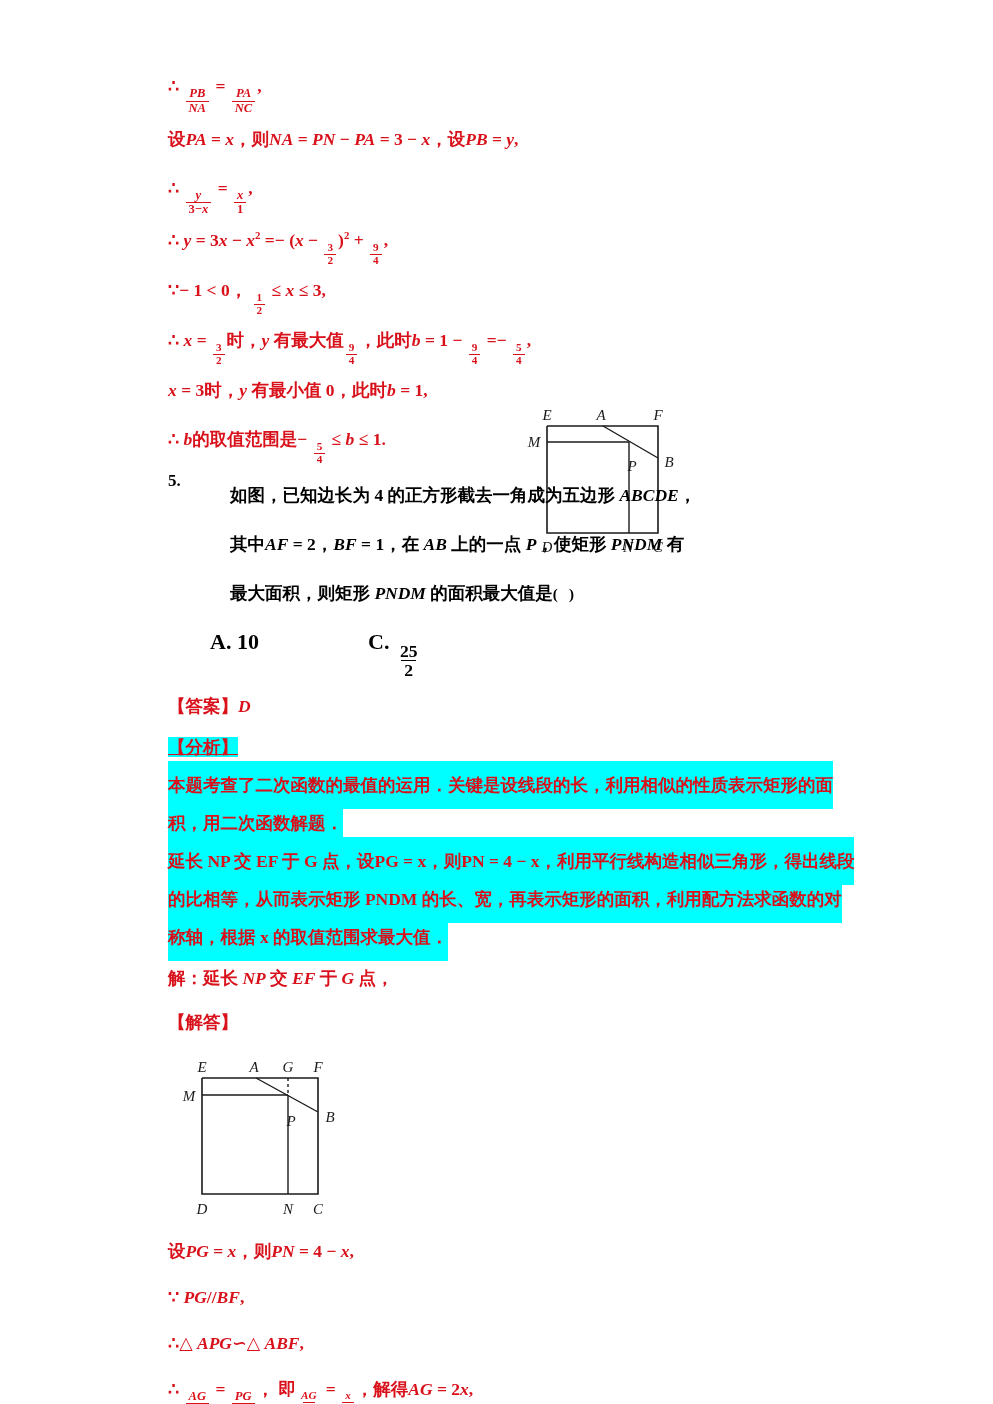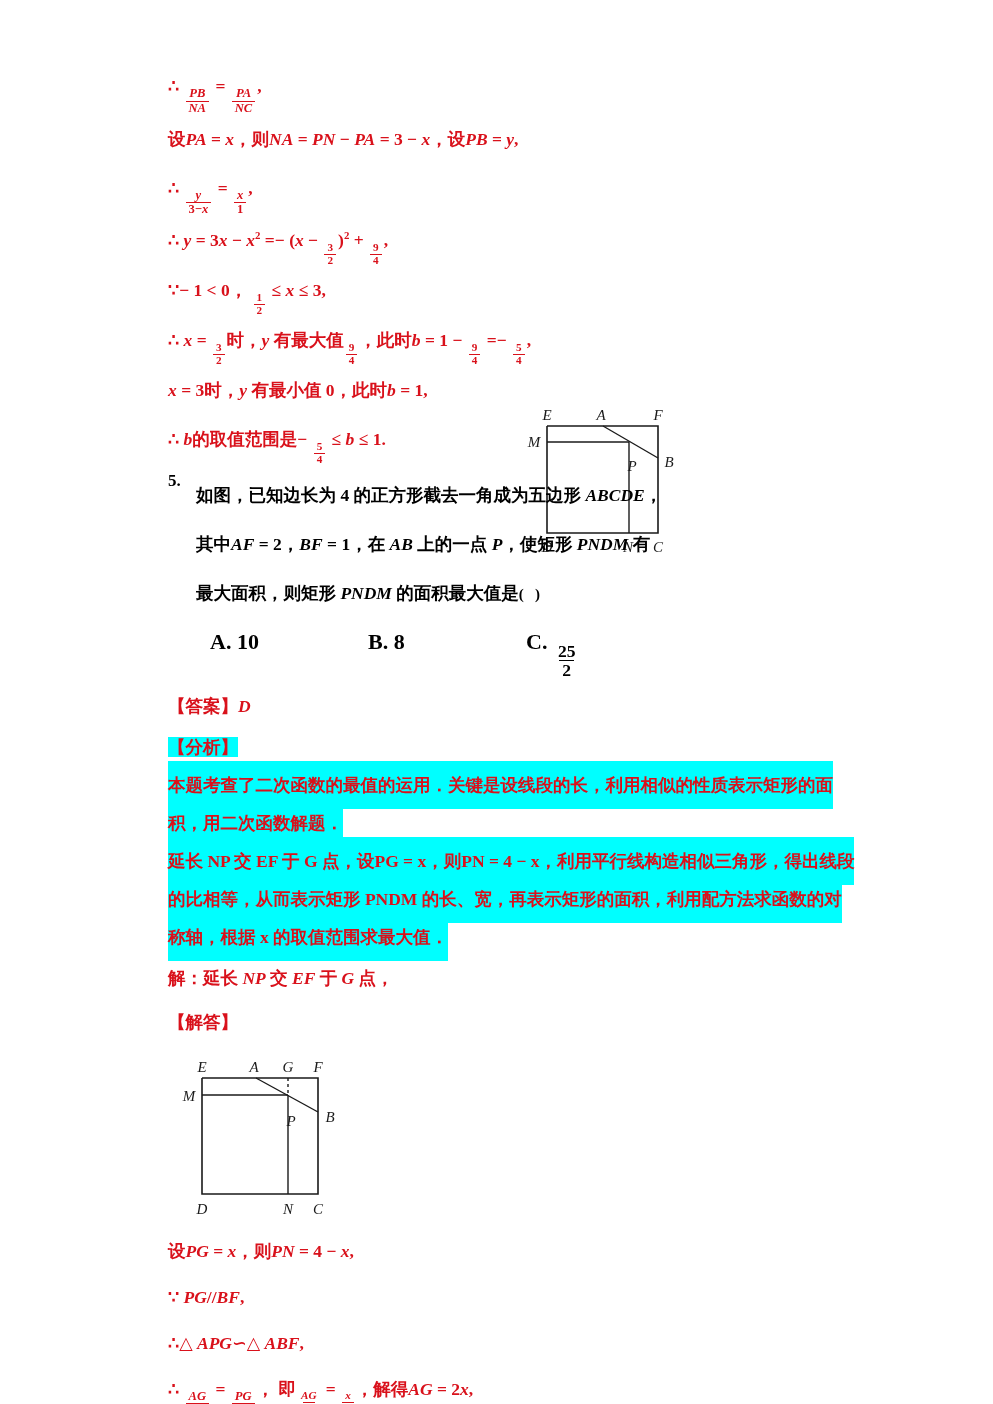--- a/index.html
+++ b/index.html
@@ -69,21 +69,21 @@
   .q-num {
     position: absolute;
     left: 0px;
     top: 0px;
     font-size: 17px;
     color: #000;
     font-weight: bold;
     font-family: "Liberation Serif", "DejaVu Serif", serif;
   }
   .q-body {
-    margin-left: 28px;
+    margin-left: 62px;
     width: 500px;
   }
   .q-line {
     font-size: 17.5px;
     line-height: 49px;
     color: #000;
     font-weight: bold;
     white-space: nowrap;
     font-family: "Liberation Serif", "DejaVu Serif", serif;
   }
@@ -104,20 +104,21 @@
     background: #00ffff;
     box-decoration-break: clone;
     -webkit-box-decoration-break: clone;
   }
   .hl-row {
     color: #d9111b;
     font-weight: bold;
     font-size: 17.5px;
     line-height: 38px;
     font-family: "Liberation Serif", "DejaVu Serif", serif;
+    text-decoration: underline;
   }
   .hl-para {
     color: #d9111b;
     font-weight: bold;
     font-size: 17.5px;
     line-height: 38px;
     width: 690px;
     font-family: "Liberation Serif", "DejaVu Serif", serif;
   }
   .hl-para span.hl { padding: 14px 0; }
@@ -266,21 +267,20 @@
         </div>
         <div class="q-line">
           其中<span class="it">AF</span> = 2，<span class="it">BF</span> = 1，在 <span class="it">AB</span> 上的一点 <span class="it">P</span>，使矩形 <span class="it">PNDM</span> 有
         </div>
         <div class="q-line">
           最大面积，则矩形 <span class="it">PNDM</span> 的面积最大值是<span style="font-size:15px;">(&nbsp;&nbsp;&nbsp;)</span>
         </div>
       </div>
       <div class="choices">
         <div class="ch">A. 10</div>
-        <div class="ch">B. 8</div>
         <div class="ch">
           <span>C.</span>
           <span class="frac" style="font-size:0.80em;">
               <span class="num">25</span>
               <span class="den">2</span>
             </span>
         </div>
       </div>
     </div>
 

